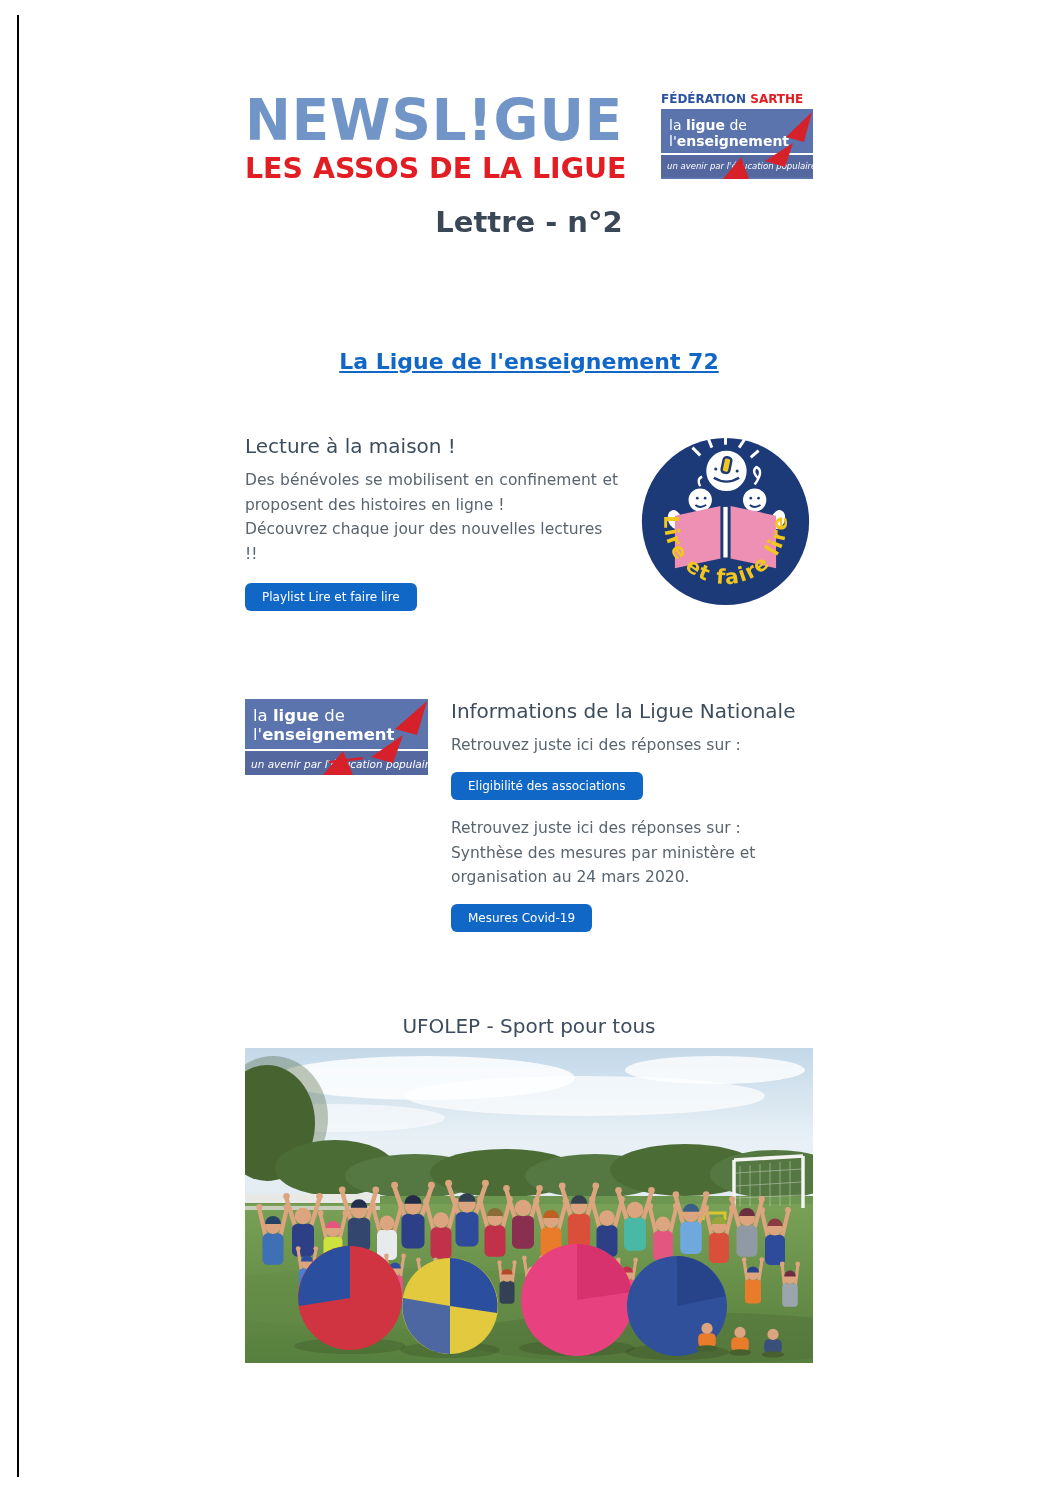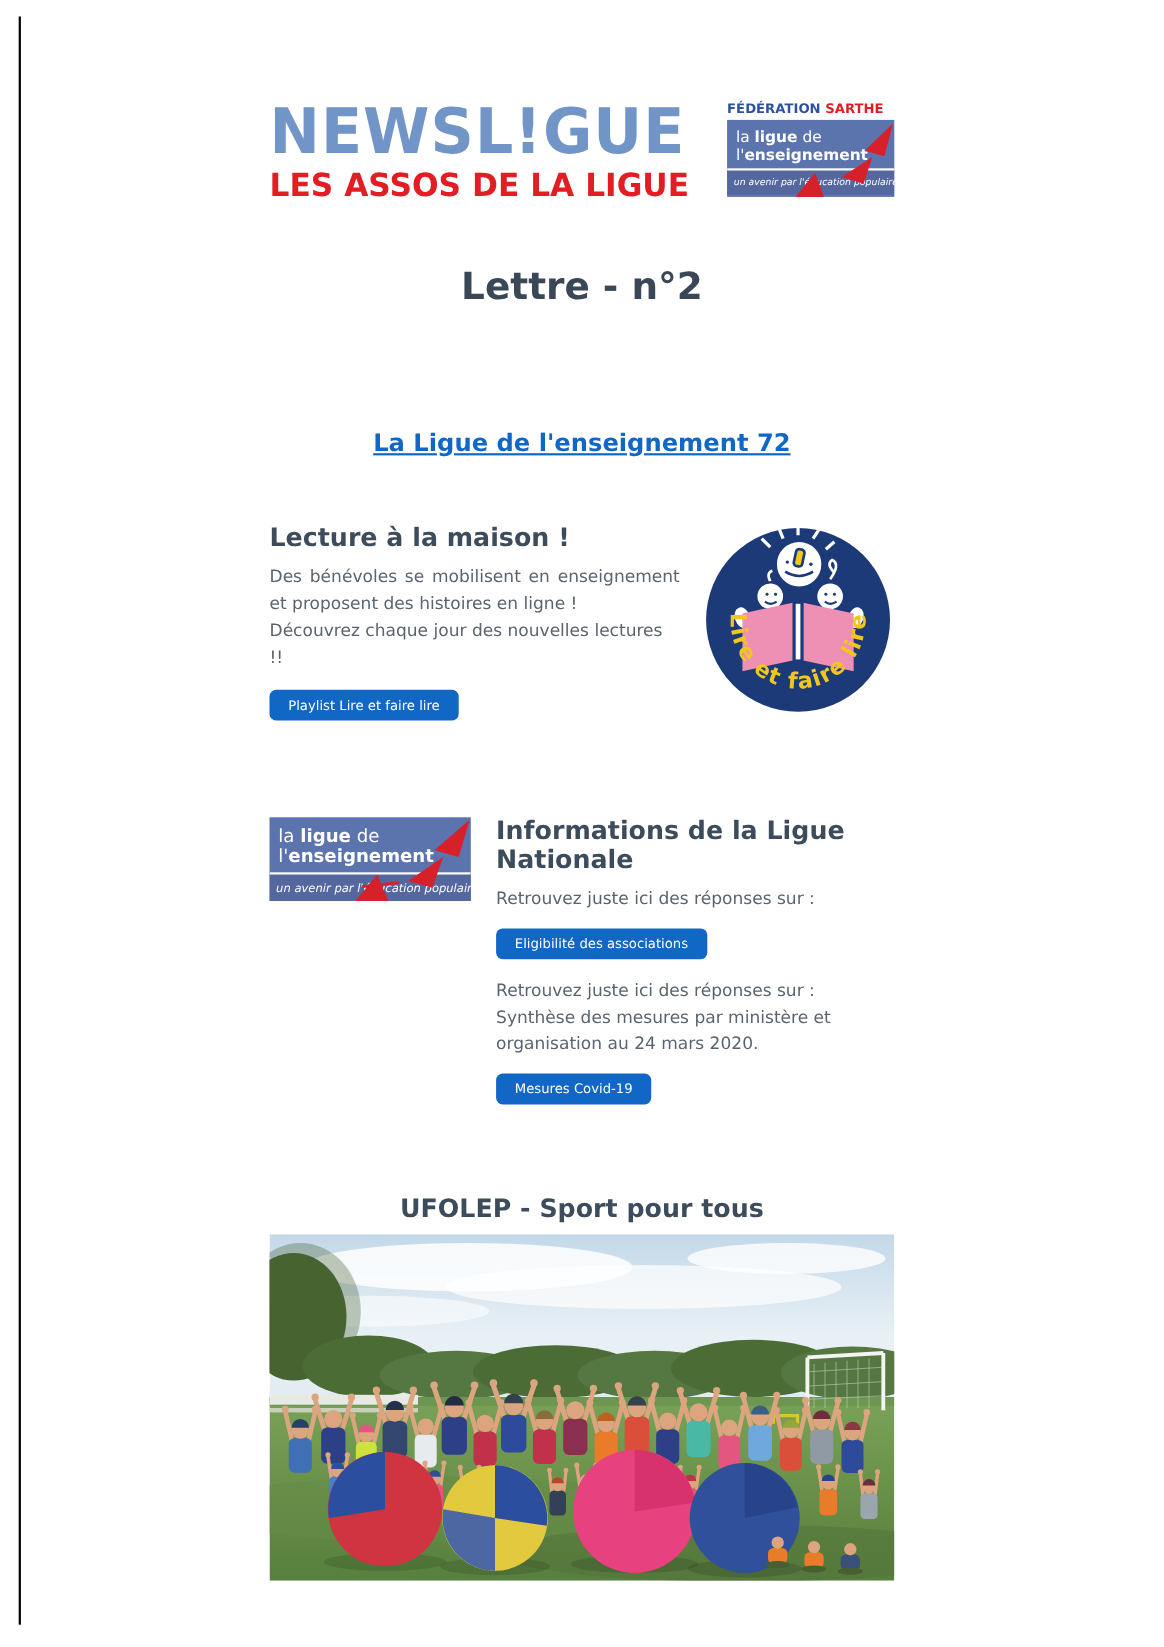--- a/index.html
+++ b/index.html
@@ -44,29 +44,29 @@
     font-style:italic;color:#fff;white-space:nowrap;
     display:flex;align-items:center;padding:3px 6px;
   }
   .ligue-box svg.arrows{position:absolute;top:0;left:0;width:100%;height:100%;pointer-events:none;}
   .ligue-box.small{width:152px;height:70px;font-size:14px;}
   .ligue-box.small .lb-tagline{font-size:8.5px;height:16px;}
   .ligue-box.large{width:183px;height:76px;font-size:16.5px;}
   .ligue-box.large .lb-tagline{font-size:10.5px;height:20px;}
 
   .letter-title{
-    text-align:center;color:#3a4757;font-size:34px;font-weight:bold;margin:56px 0 0 0;
+    text-align:center;color:#3a4757;font-size:29px;font-weight:bold;margin:20px 0 0 0;
   }
   .main-link-wrap{text-align:center;margin-top:110px;}
   .main-link{
     color:var(--accent-blue);font-weight:bold;font-size:22px;text-decoration:underline;cursor:pointer;
   }
 
   
-  h2.sec-heading{color:var(--heading);font-size:23px;font-weight:bold;margin:0 0 10px 0;}
+  h2.sec-heading{color:var(--heading);font-size:20px;font-weight:normal;margin:0 0 10px 0;}
   p.body{color:var(--body-text);font-size:15.5px;line-height:1.6;margin:0;}
   p.just{text-align:justify;}
   .btn{
     display:inline-block;background:var(--accent-blue);color:#fff;font-size:12px;
     padding:7px 17px;border-radius:6px;cursor:pointer;text-decoration:none;white-space:nowrap;
   }
 
   .lecture{display:flex;margin-top:60px;align-items:flex-start;}
   .lecture-text{width:373px;}
   .lecture .btn{margin-top:16px;}
@@ -115,21 +115,21 @@
 
   <h1 class="letter-title">Lettre - n°2</h1>
 
   <div class="main-link-wrap">
     <a class="main-link">La Ligue de l'enseignement 72</a>
   </div>
 
   <section class="lecture">
     <div class="lecture-text">
       <h2 class="sec-heading">Lecture à la maison !</h2>
-      <p class="body just">Des bénévoles se mobilisent en enseignement et proposent des histoires en ligne !</p>
+      <p class="body just">Des bénévoles se mobilisent en confinement et proposent des histoires en ligne !</p>
       <p class="body">Découvrez chaque jour des nouvelles lectures !!</p>
       <a class="btn">Playlist Lire et faire lire</a>
     </div>
     <svg class="lire-logo" viewBox="-90 -90 180 180">
       <defs>
         <path id="lireArc" d="M -60,-18 A 63,63 0 1 0 60,-18" fill="none"></path>
       </defs>
       <circle cx="0" cy="0" r="86" fill="#1d3a78"></circle>
 
       <g stroke="#1d3a78" stroke-width="2.5">

